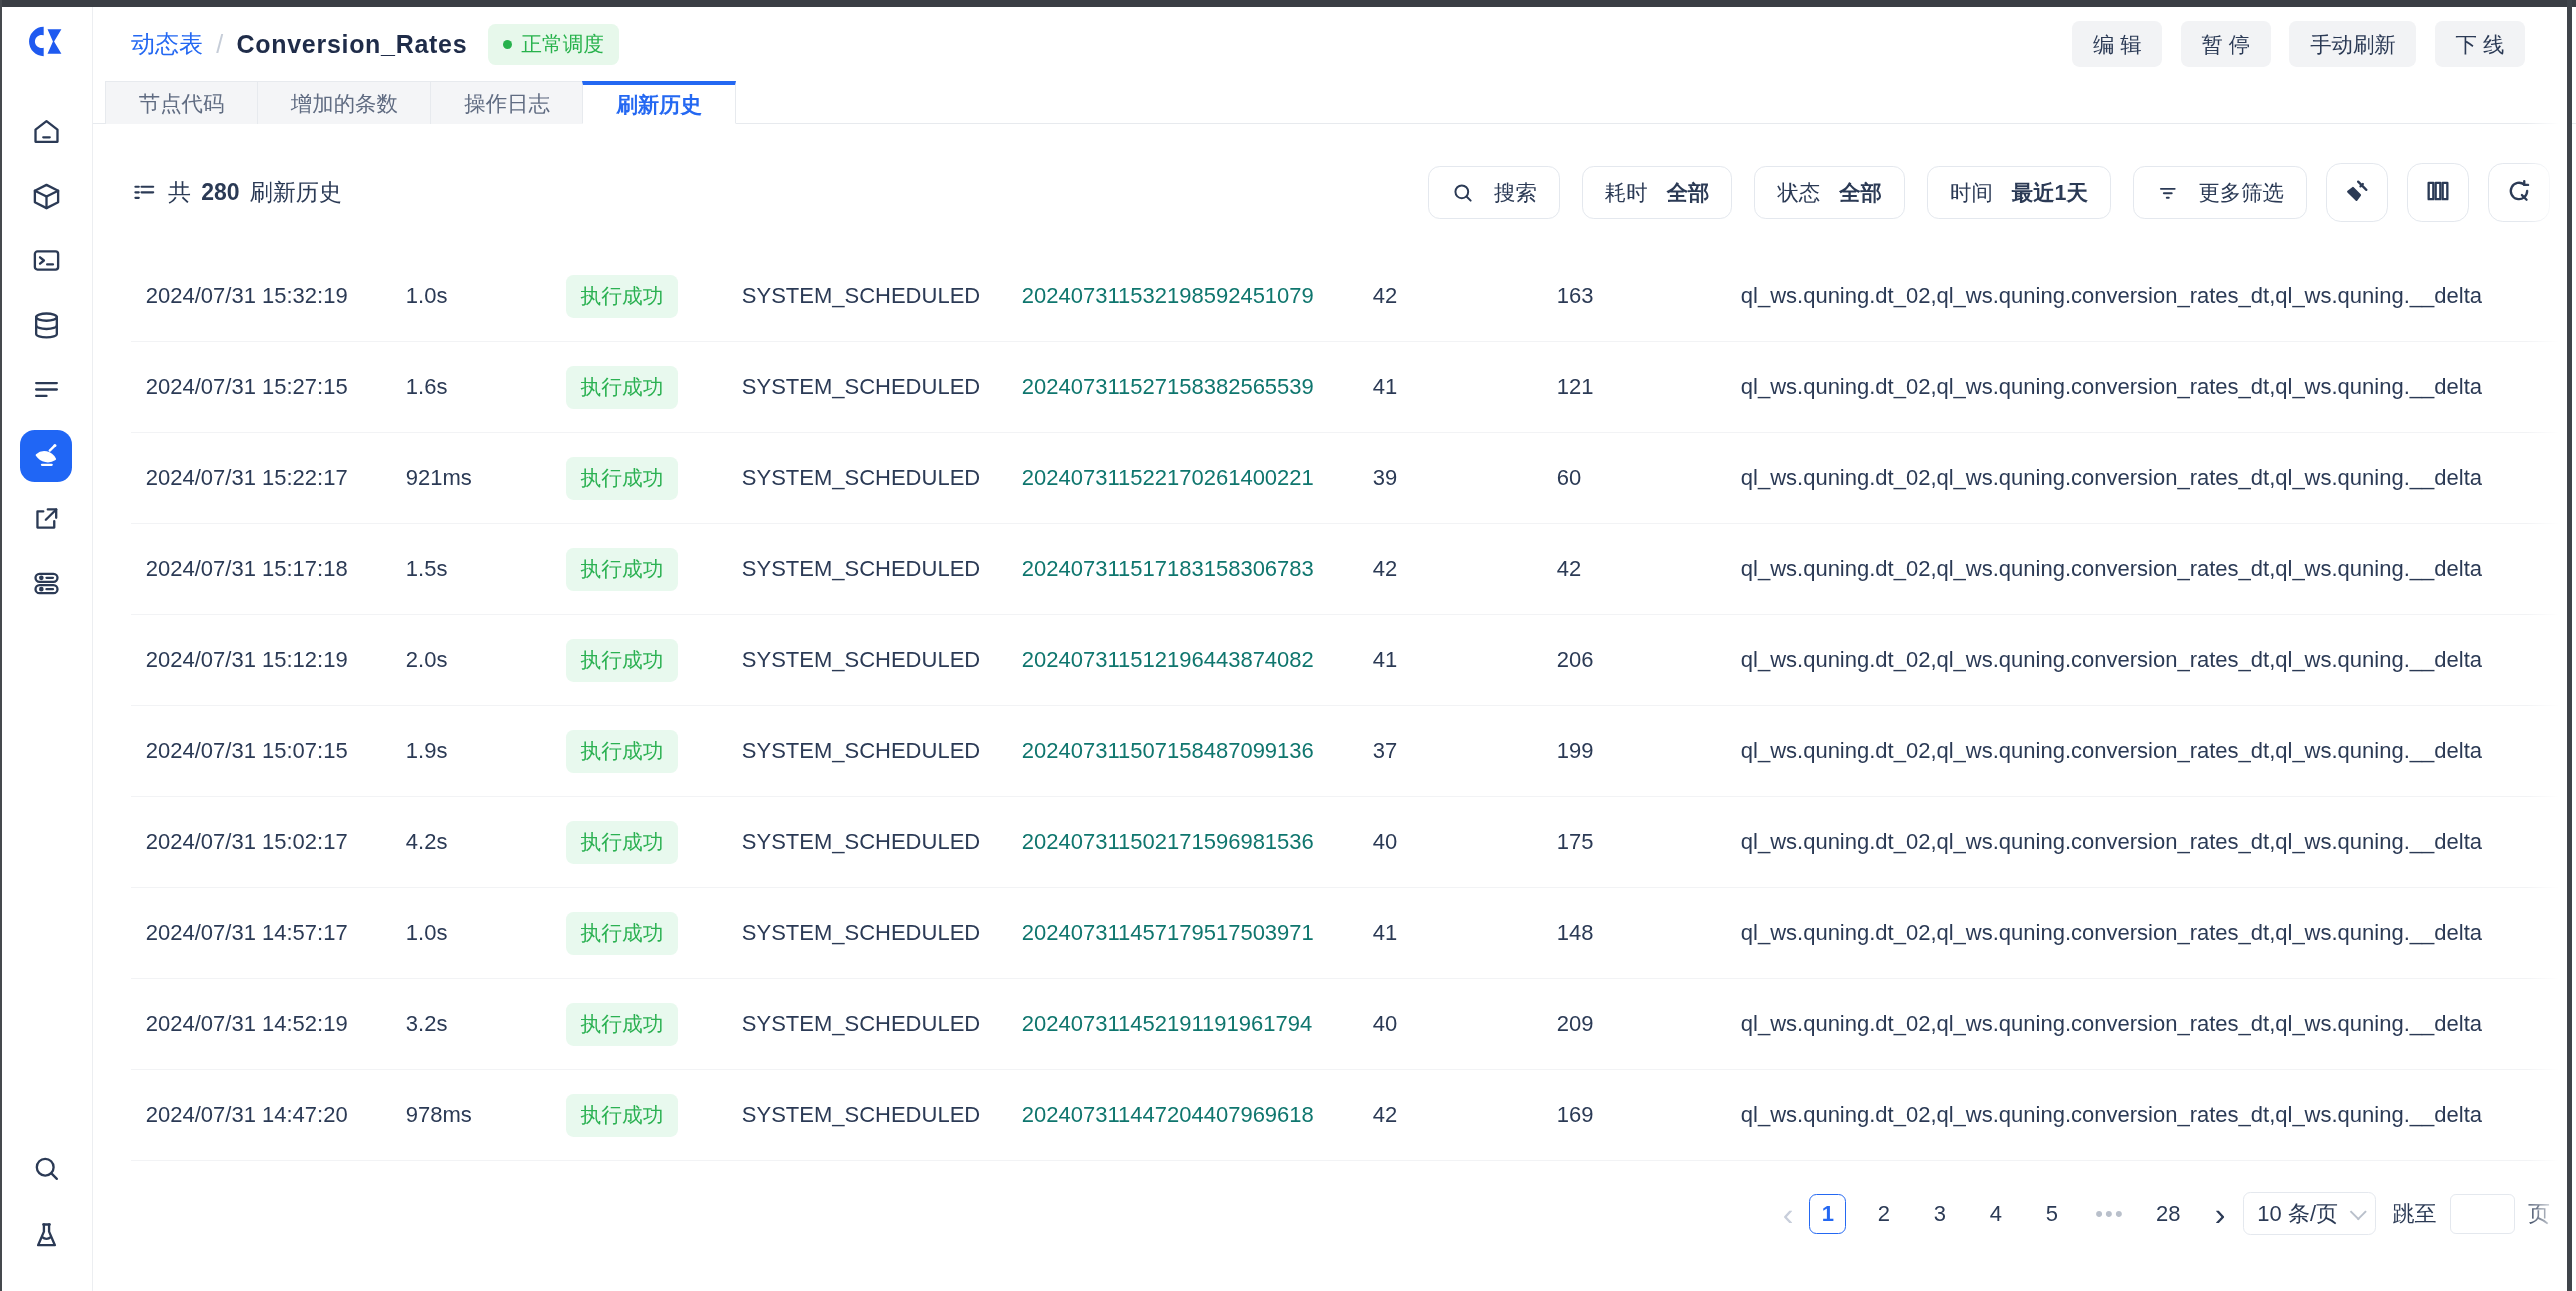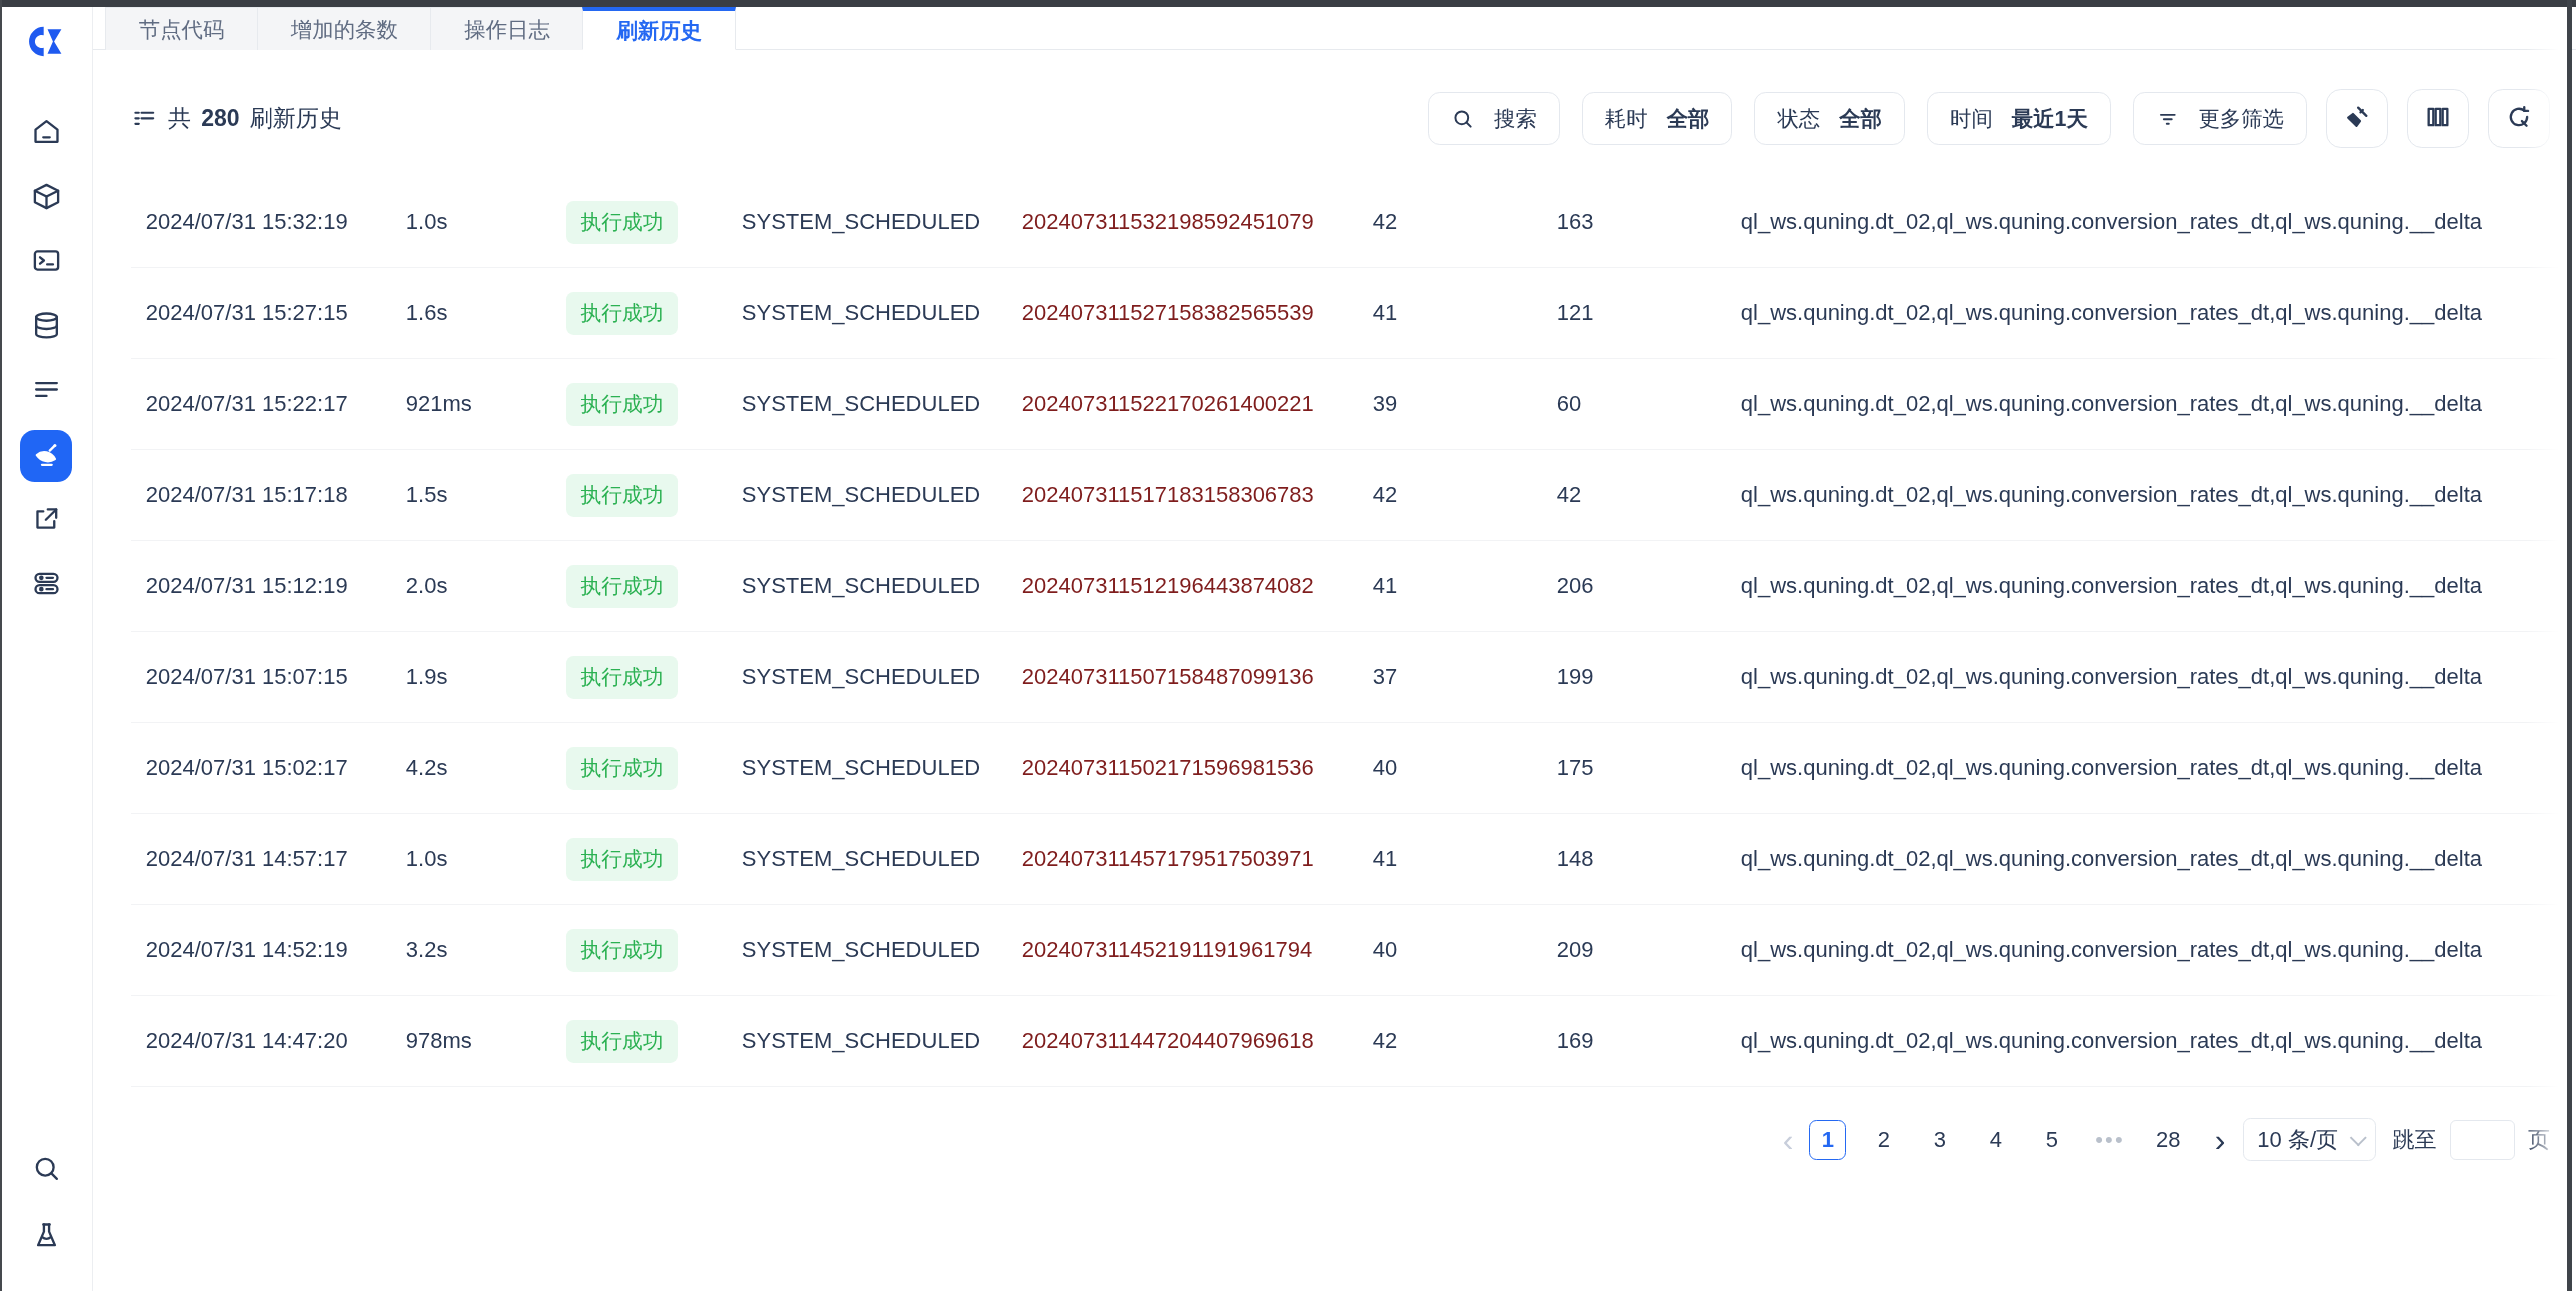--- a/index.html
+++ b/index.html
@@ -53,21 +53,21 @@
   .filter-btn svg{width:23.6px;height:23.6px;stroke:#2b3a55;stroke-width:2;fill:none;stroke-linecap:round;stroke-linejoin:round;}
   .icon-btn{width:62px;height:59px;box-sizing:border-box;border:1.5px solid #e4e8ee;border-radius:14.8px;background:#fff;display:flex;align-items:center;justify-content:center;margin-left:19px;cursor:pointer;}
   .icon-btn svg{width:28px;height:28px;stroke:#2b3a55;stroke-width:2;fill:none;stroke-linecap:round;stroke-linejoin:round;}
 
   
   .table{margin:29.5px 18.5px 0 38px;flex:none;}
   .trow{display:grid;grid-template-columns:260px 160px 176px 280px 351px 184px 184px minmax(0,1fr);align-items:center;}
   .trow > div{padding-left:14.8px;white-space:nowrap;overflow:hidden;}
   .thead{height:48px;background:#f9fafb;font-size:22px;font-weight:700;color:#24324f;}
   .tbody .trow{height:90px;border-bottom:1.5px solid #f2f3f5;font-size:22px;color:#2b3a55;}
-  .job-link{color:#7f1d1d;cursor:pointer;}
+  .job-link{color:#0f766e;cursor:pointer;}
   .ok-badge{display:inline-block;background:#e8f9ee;color:#2bb152;font-size:20.7px;padding:7.4px 14.8px;border-radius:7.4px;}
 
   
   .pagination{display:flex;align-items:center;justify-content:flex-end;margin:31px 26px 0 0;font-size:22px;color:#2b3a55;}
   .pg-prev{color:#c8cedb;font-size:32px;margin-right:16px;cursor:default;line-height:1;}
   .pg-next{color:#2b3a55;font-size:32px;margin:0 7.4px 0 8.9px;cursor:pointer;line-height:1;}
   .pages{display:flex;align-items:center;}
   .page{min-width:37px;height:40px;display:flex;align-items:center;justify-content:center;margin-right:19px;border-radius:7.4px;cursor:pointer;box-sizing:border-box;padding:0 5.9px;}
   .page.active{border:1.5px solid #2468f2;color:#2468f2;font-weight:600;}
   .page.ellipsis{color:#b9c0cb;letter-spacing:2.2px;}
@@ -188,20 +188,34 @@
                 <path d="M10 3.5 V9 L5.5 19.5 H18.5 L14 9 V3.5"></path>
                 <path d="M9 13.5 C10.5 15 13.5 15 15 13.5"></path>
               </svg>
           </span>
         </div>
       </div>
     </div>
 
     <div class="main">
 
+      <div class="header">
+        <span class="crumb-parent">动态表</span>
+        <span class="crumb-sep">/</span>
+        <span class="crumb-title">Conversion_Rates</span>
+        <span class="status-pill">
+          <span class="dot"></span>
+          <span>正常调度</span>
+        </span>
+        <span class="hdr-spacer"></span>
+        <button class="hdr-btn">编 辑</button>
+        <button class="hdr-btn">暂 停</button>
+        <button class="hdr-btn">手动刷新</button>
+        <button class="hdr-btn">下 线</button>
+      </div>
 
       <div class="tabs">
 
           <div class="tab">节点代码</div>
 
           <div class="tab">增加的条数</div>
 
           <div class="tab">操作日志</div>
 
           <div class="tab active">刷新历史</div>

